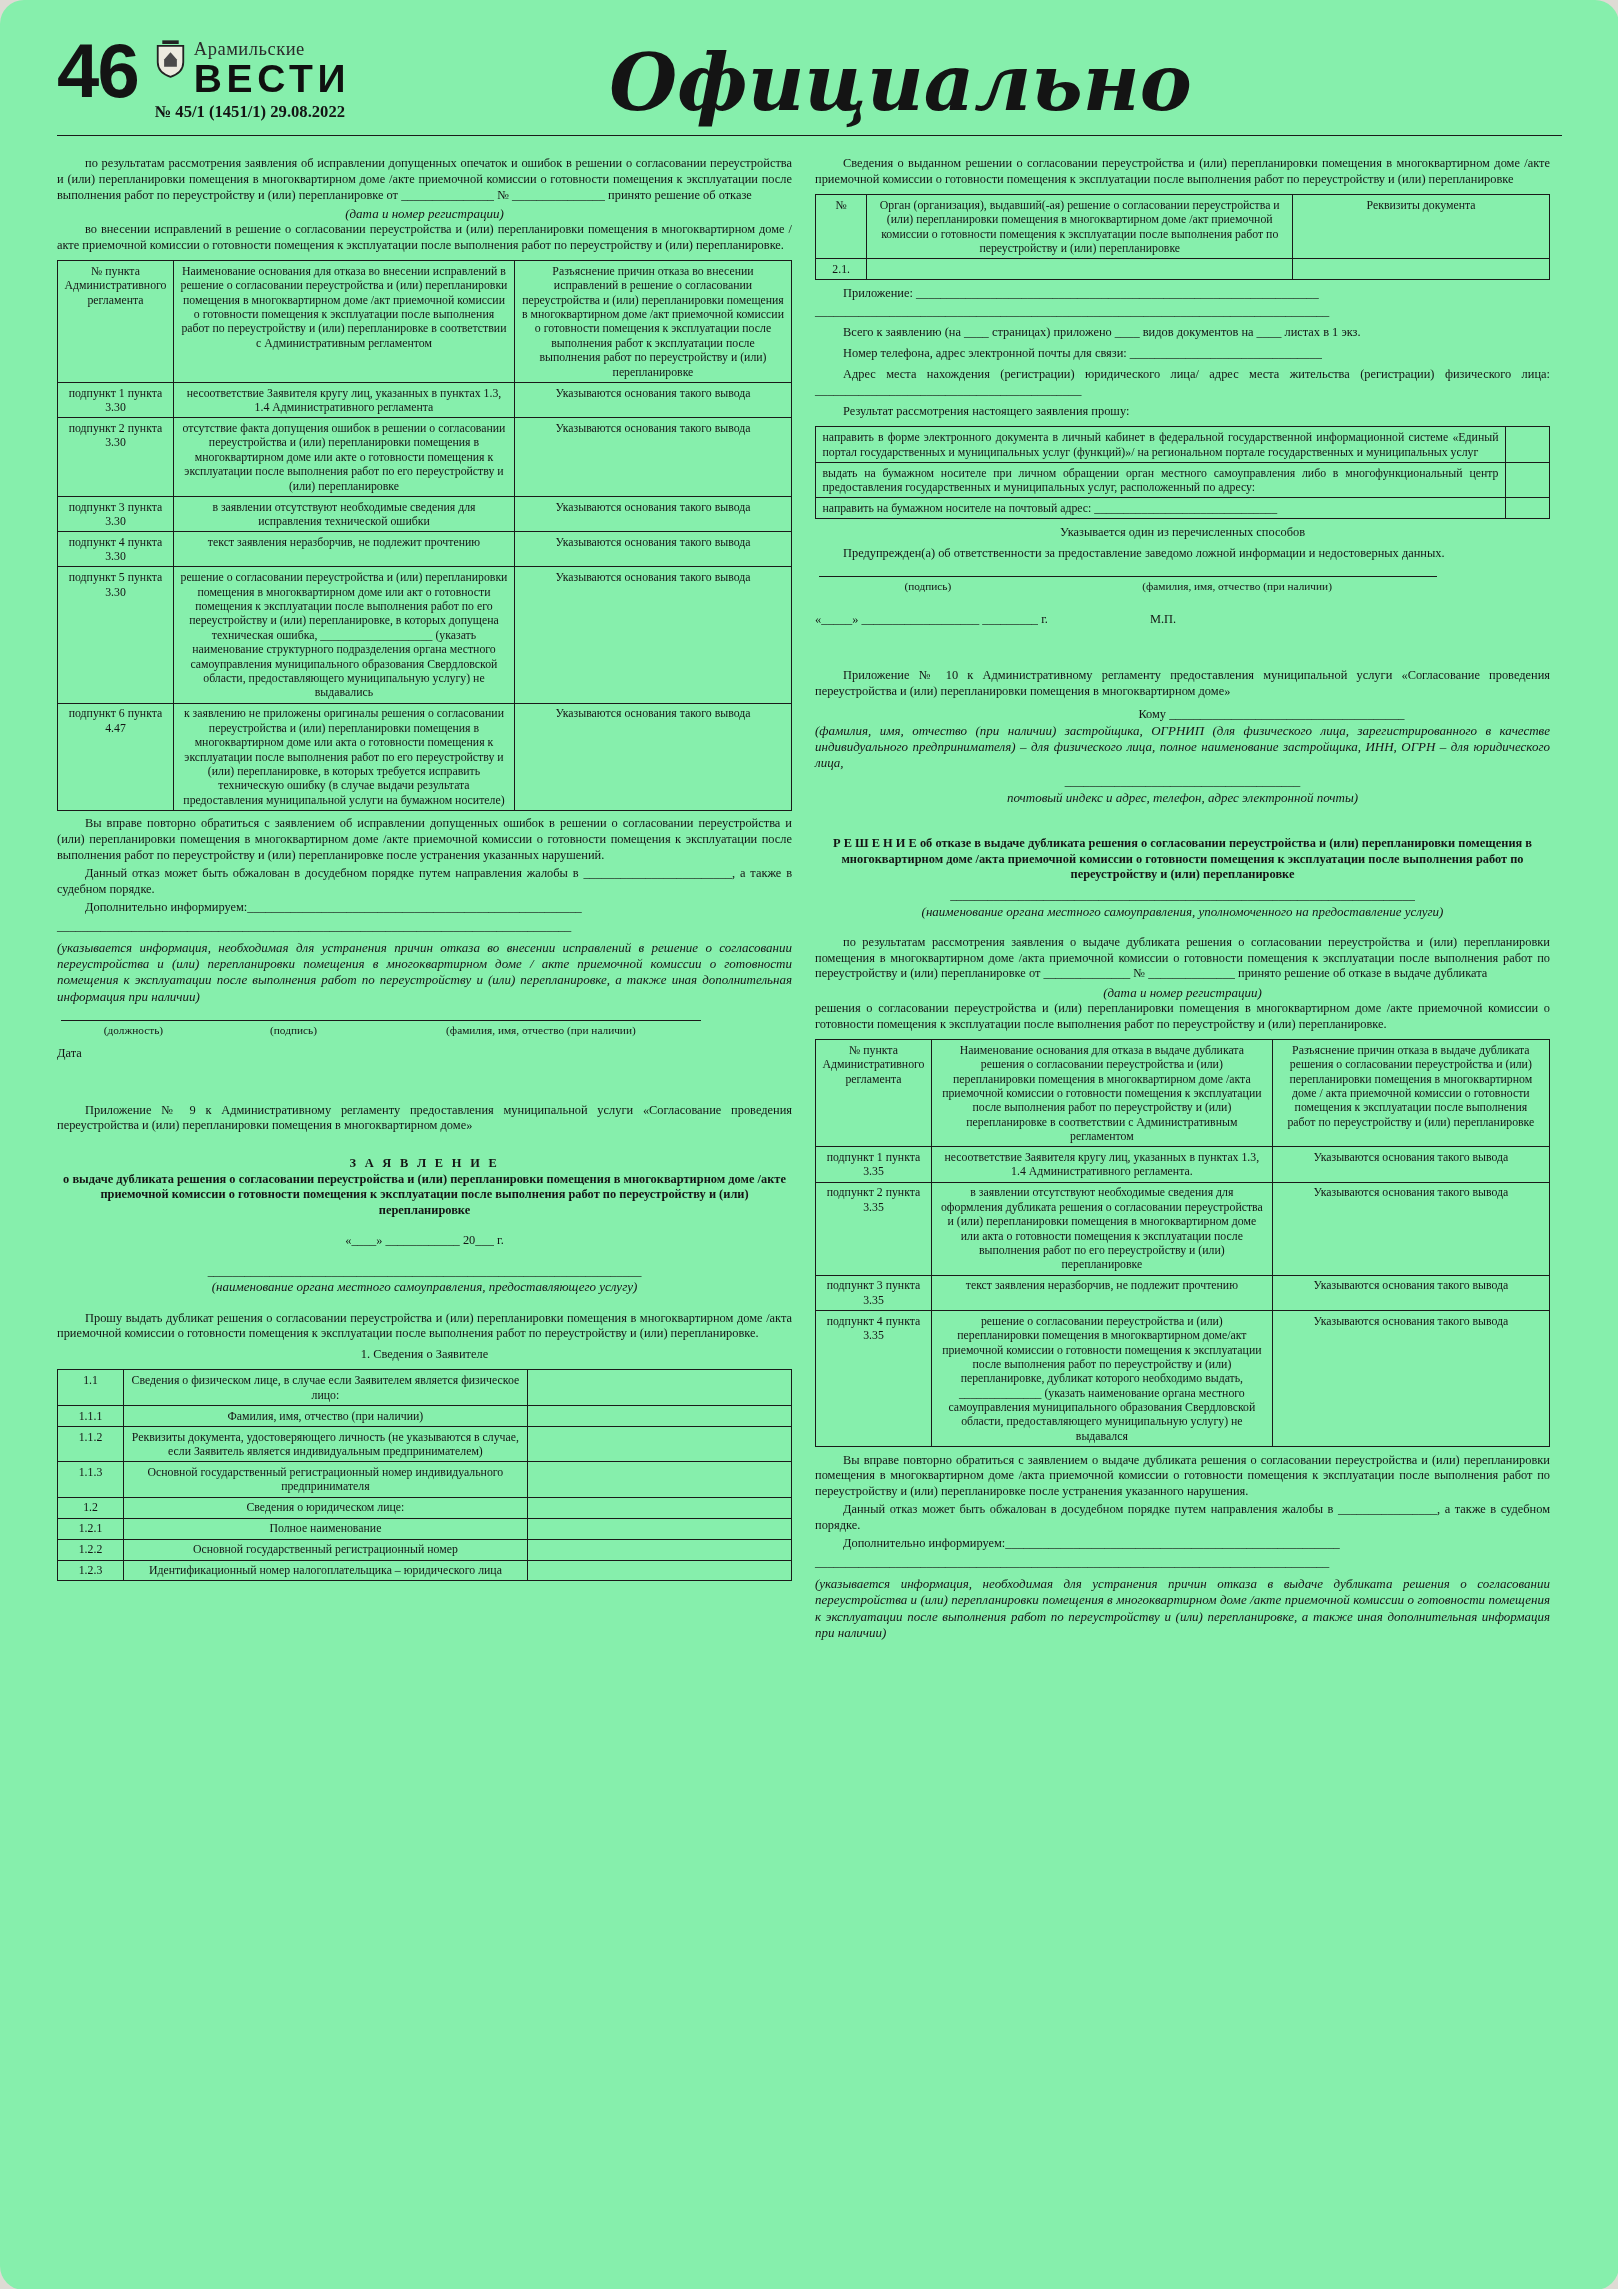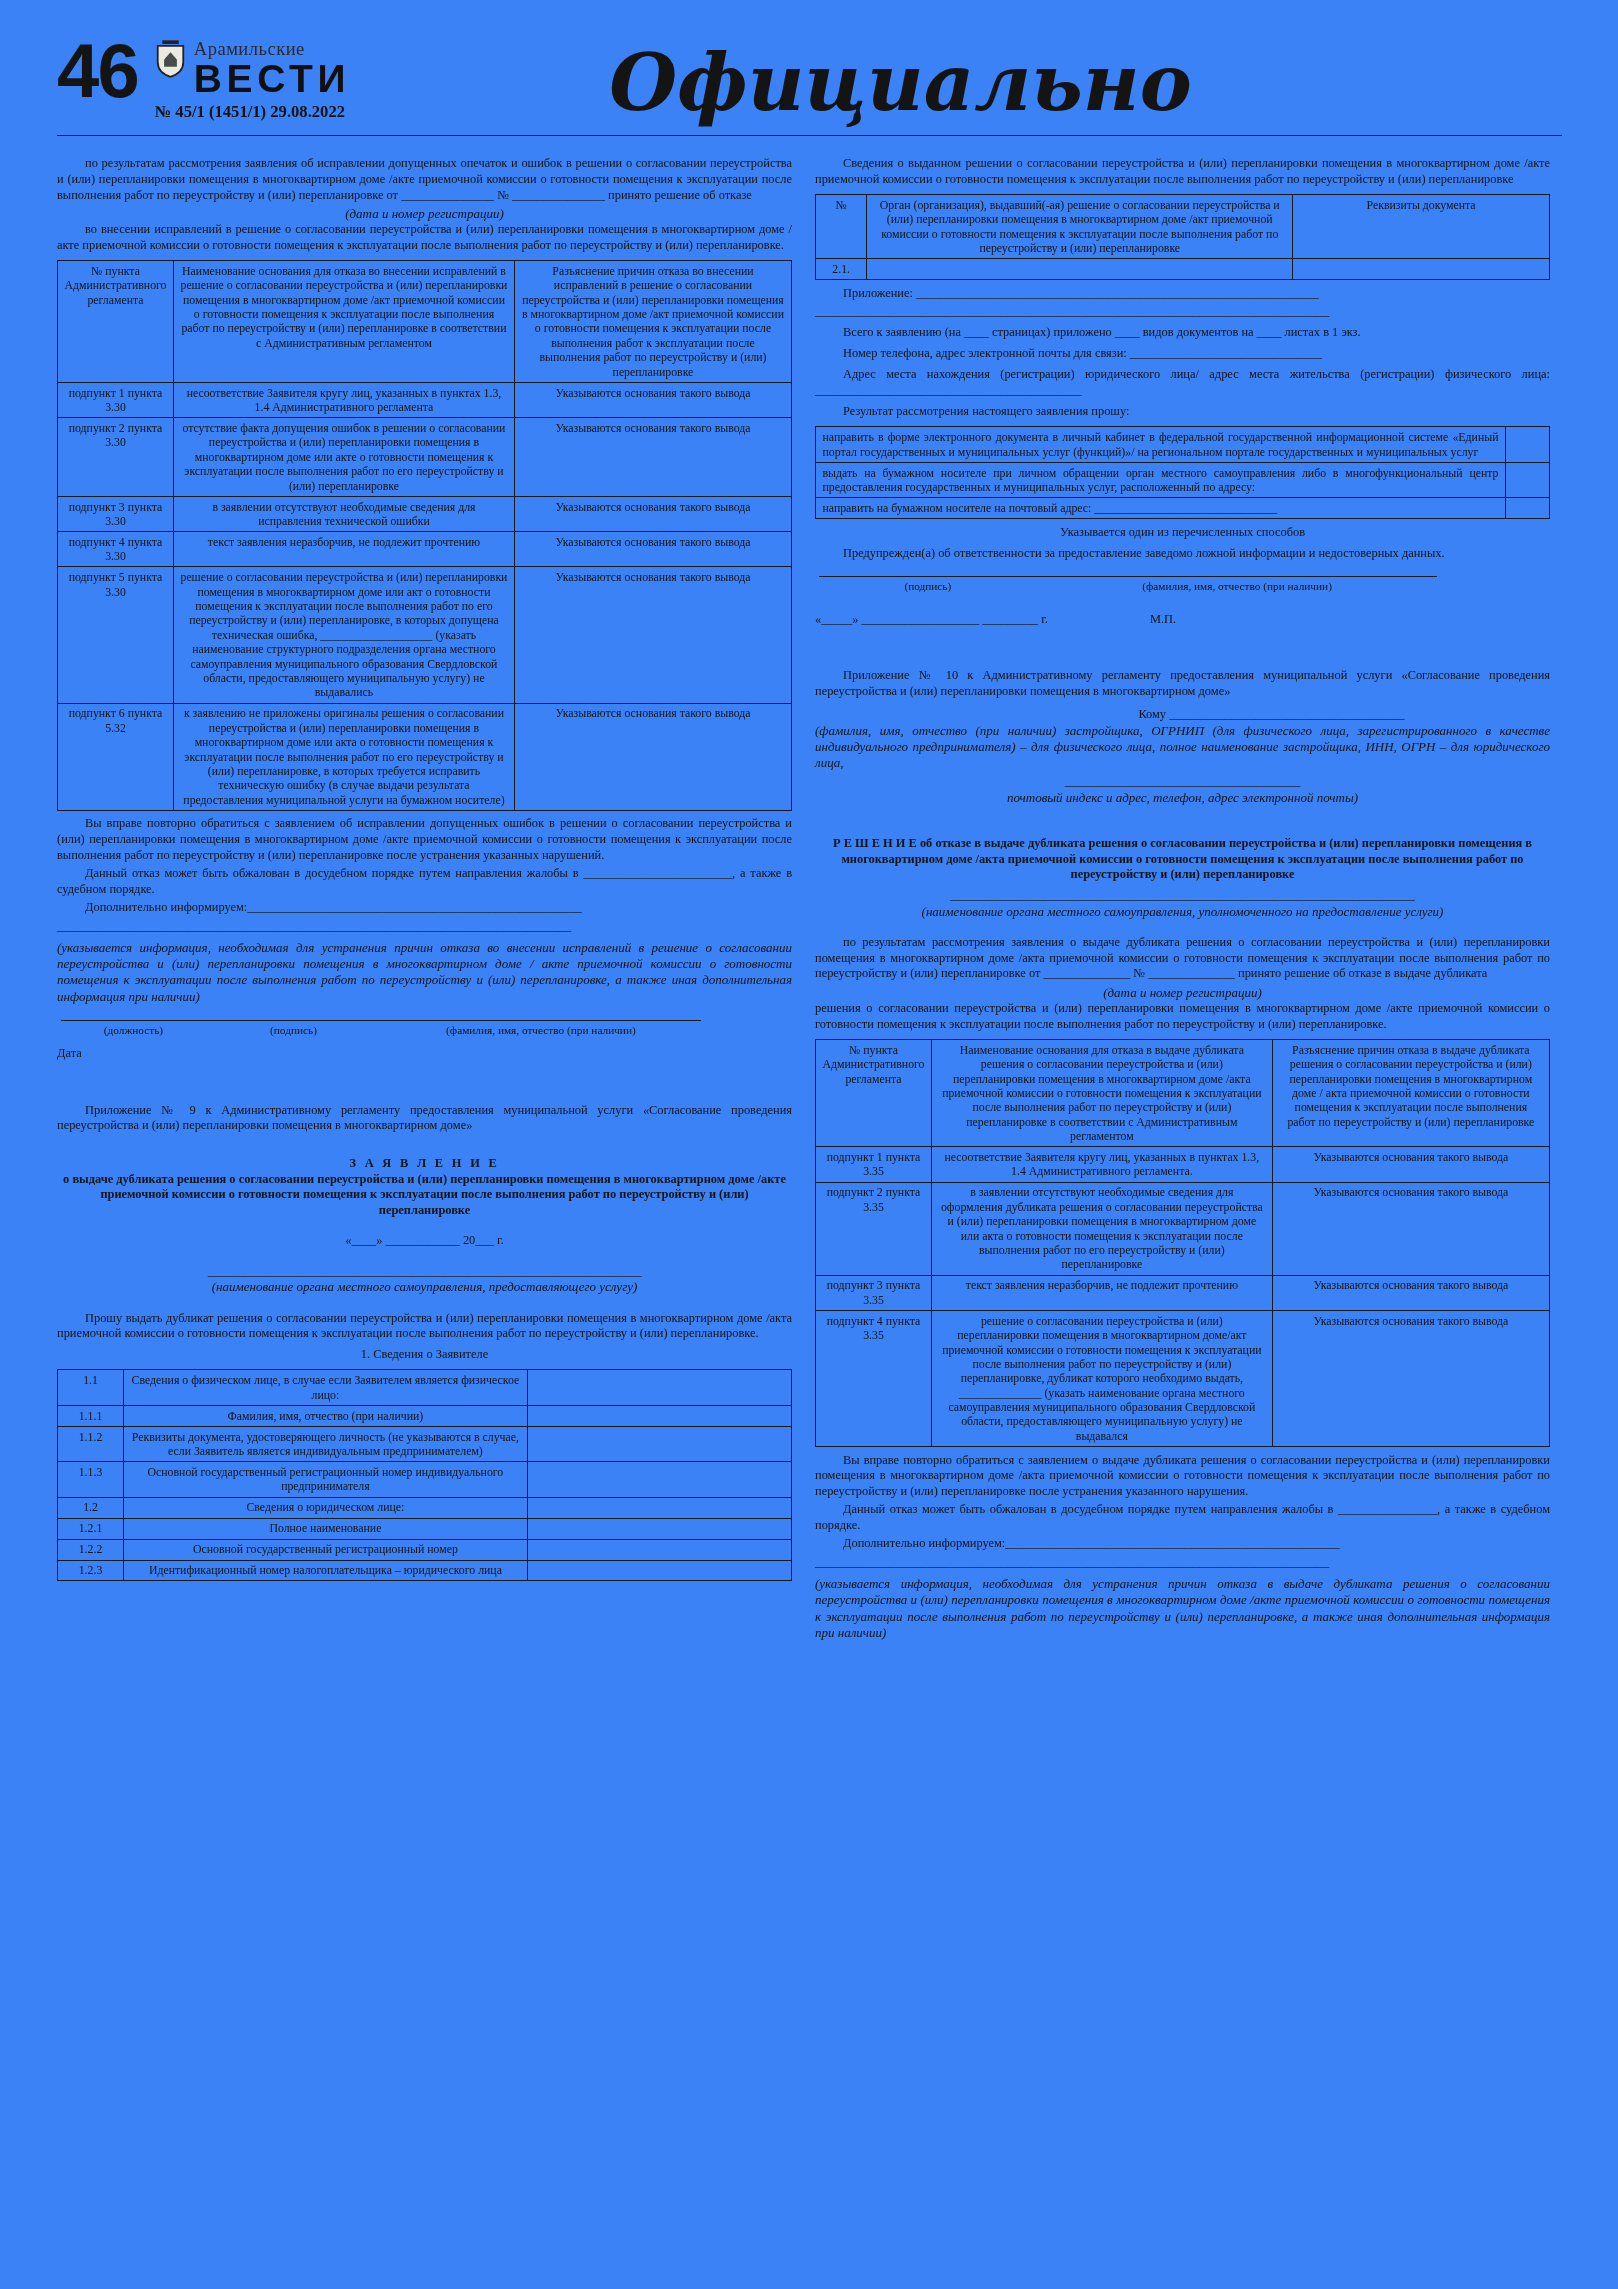--- a/index.html
+++ b/index.html
@@ -1,18 +1,18 @@
 <!DOCTYPE html>
 <html lang="ru" style="font-size:14.8px"><head>
 <meta charset="utf-8">
 <style>
   * { margin:0; padding:0; box-sizing:border-box; }
   html,body { width:1619px; }
   body { height:2290px; background:#dedbd4; font-family:"Liberation Serif", serif; color:#141414; }
-  .page { width:1619px; height:2290px; background:#3b82f6; padding:35px 57px 0; position:relative; overflow:hidden; }
+  .page { width:1619px; height:2290px; background:#86efac; padding:35px 57px 0; position:relative; overflow:hidden;border-radius:24px; }
 
   
   .masthead { display:flex; align-items:flex-start; border-bottom:1.8px solid #1a1a1a; padding-bottom:11px; }
   .mh-left { display:flex; align-items:flex-start; gap:16.6px; }
   .page-num { font-family:"Liberation Sans", sans-serif; font-weight:bold; font-size:76px; line-height:.95; letter-spacing:-1.8px; }
   .brand { display:flex; flex-direction:column; padding-top:3.7px; }
   .brand-row { display:flex; align-items:flex-start; gap:8.3px; }
   .crest svg { display:block; }
   .brand-text { display:flex; flex-direction:column; }
   .brand-top { font-size:18.5px; color:#2b2b2b; letter-spacing:0.5px; }
@@ -112,21 +112,21 @@
             <td>подпункт 4 пункта 3.30</td>
             <td>текст заявления неразборчив, не подлежит прочтению</td>
             <td>Указываются основания такого вывода</td>
           </tr>
           <tr>
             <td>подпункт 5 пункта 3.30</td>
             <td>решение о согласовании переустройства и (или) перепланировки помещения в многоквартирном доме или акт о готовности помещения к эксплуатации после выполнения работ по его переустройству и (или) перепланировке, в которых допущена техническая ошибка, ___________________ (указать наименование структурного подразделения органа местного самоуправления муниципального образования Свердловской области, предоставляющего муниципальную услугу) не выдавались</td>
             <td>Указываются основания такого вывода</td>
           </tr>
           <tr>
-            <td>подпункт 6 пункта 5.32</td>
+            <td>подпункт 6 пункта 4.47</td>
             <td>к заявлению не приложены оригиналы решения о согласовании переустройства и (или) перепланировки помещения в многоквартирном доме или акта о готовности помещения к эксплуатации после выполнения работ по его переустройству и (или) перепланировке, в которых требуется исправить техническую ошибку (в случае выдачи результата предоставления муниципальной услуги на бумажном носителе)</td>
             <td>Указываются основания такого вывода</td>
           </tr>
         </tbody>
       </table>
 
       <p class="p ind">Вы вправе повторно обратиться с заявлением об исправлении допущенных ошибок в решении о согласовании переустройства и (или) перепланировки помещения в многоквартирном доме /акте приемочной комиссии о готовности помещения к эксплуатации после выполнения работ по переустройству и (или) перепланировке после устранения указанных нарушений.</p>
       <p class="p ind">Данный отказ может быть обжалован в досудебном порядке путем направления жалобы в ________________________, а также в судебном порядке.</p>
       <p class="p ind">Дополнительно информируем:______________________________________________________</p>
       <p class="p">___________________________________________________________________________________</p>

